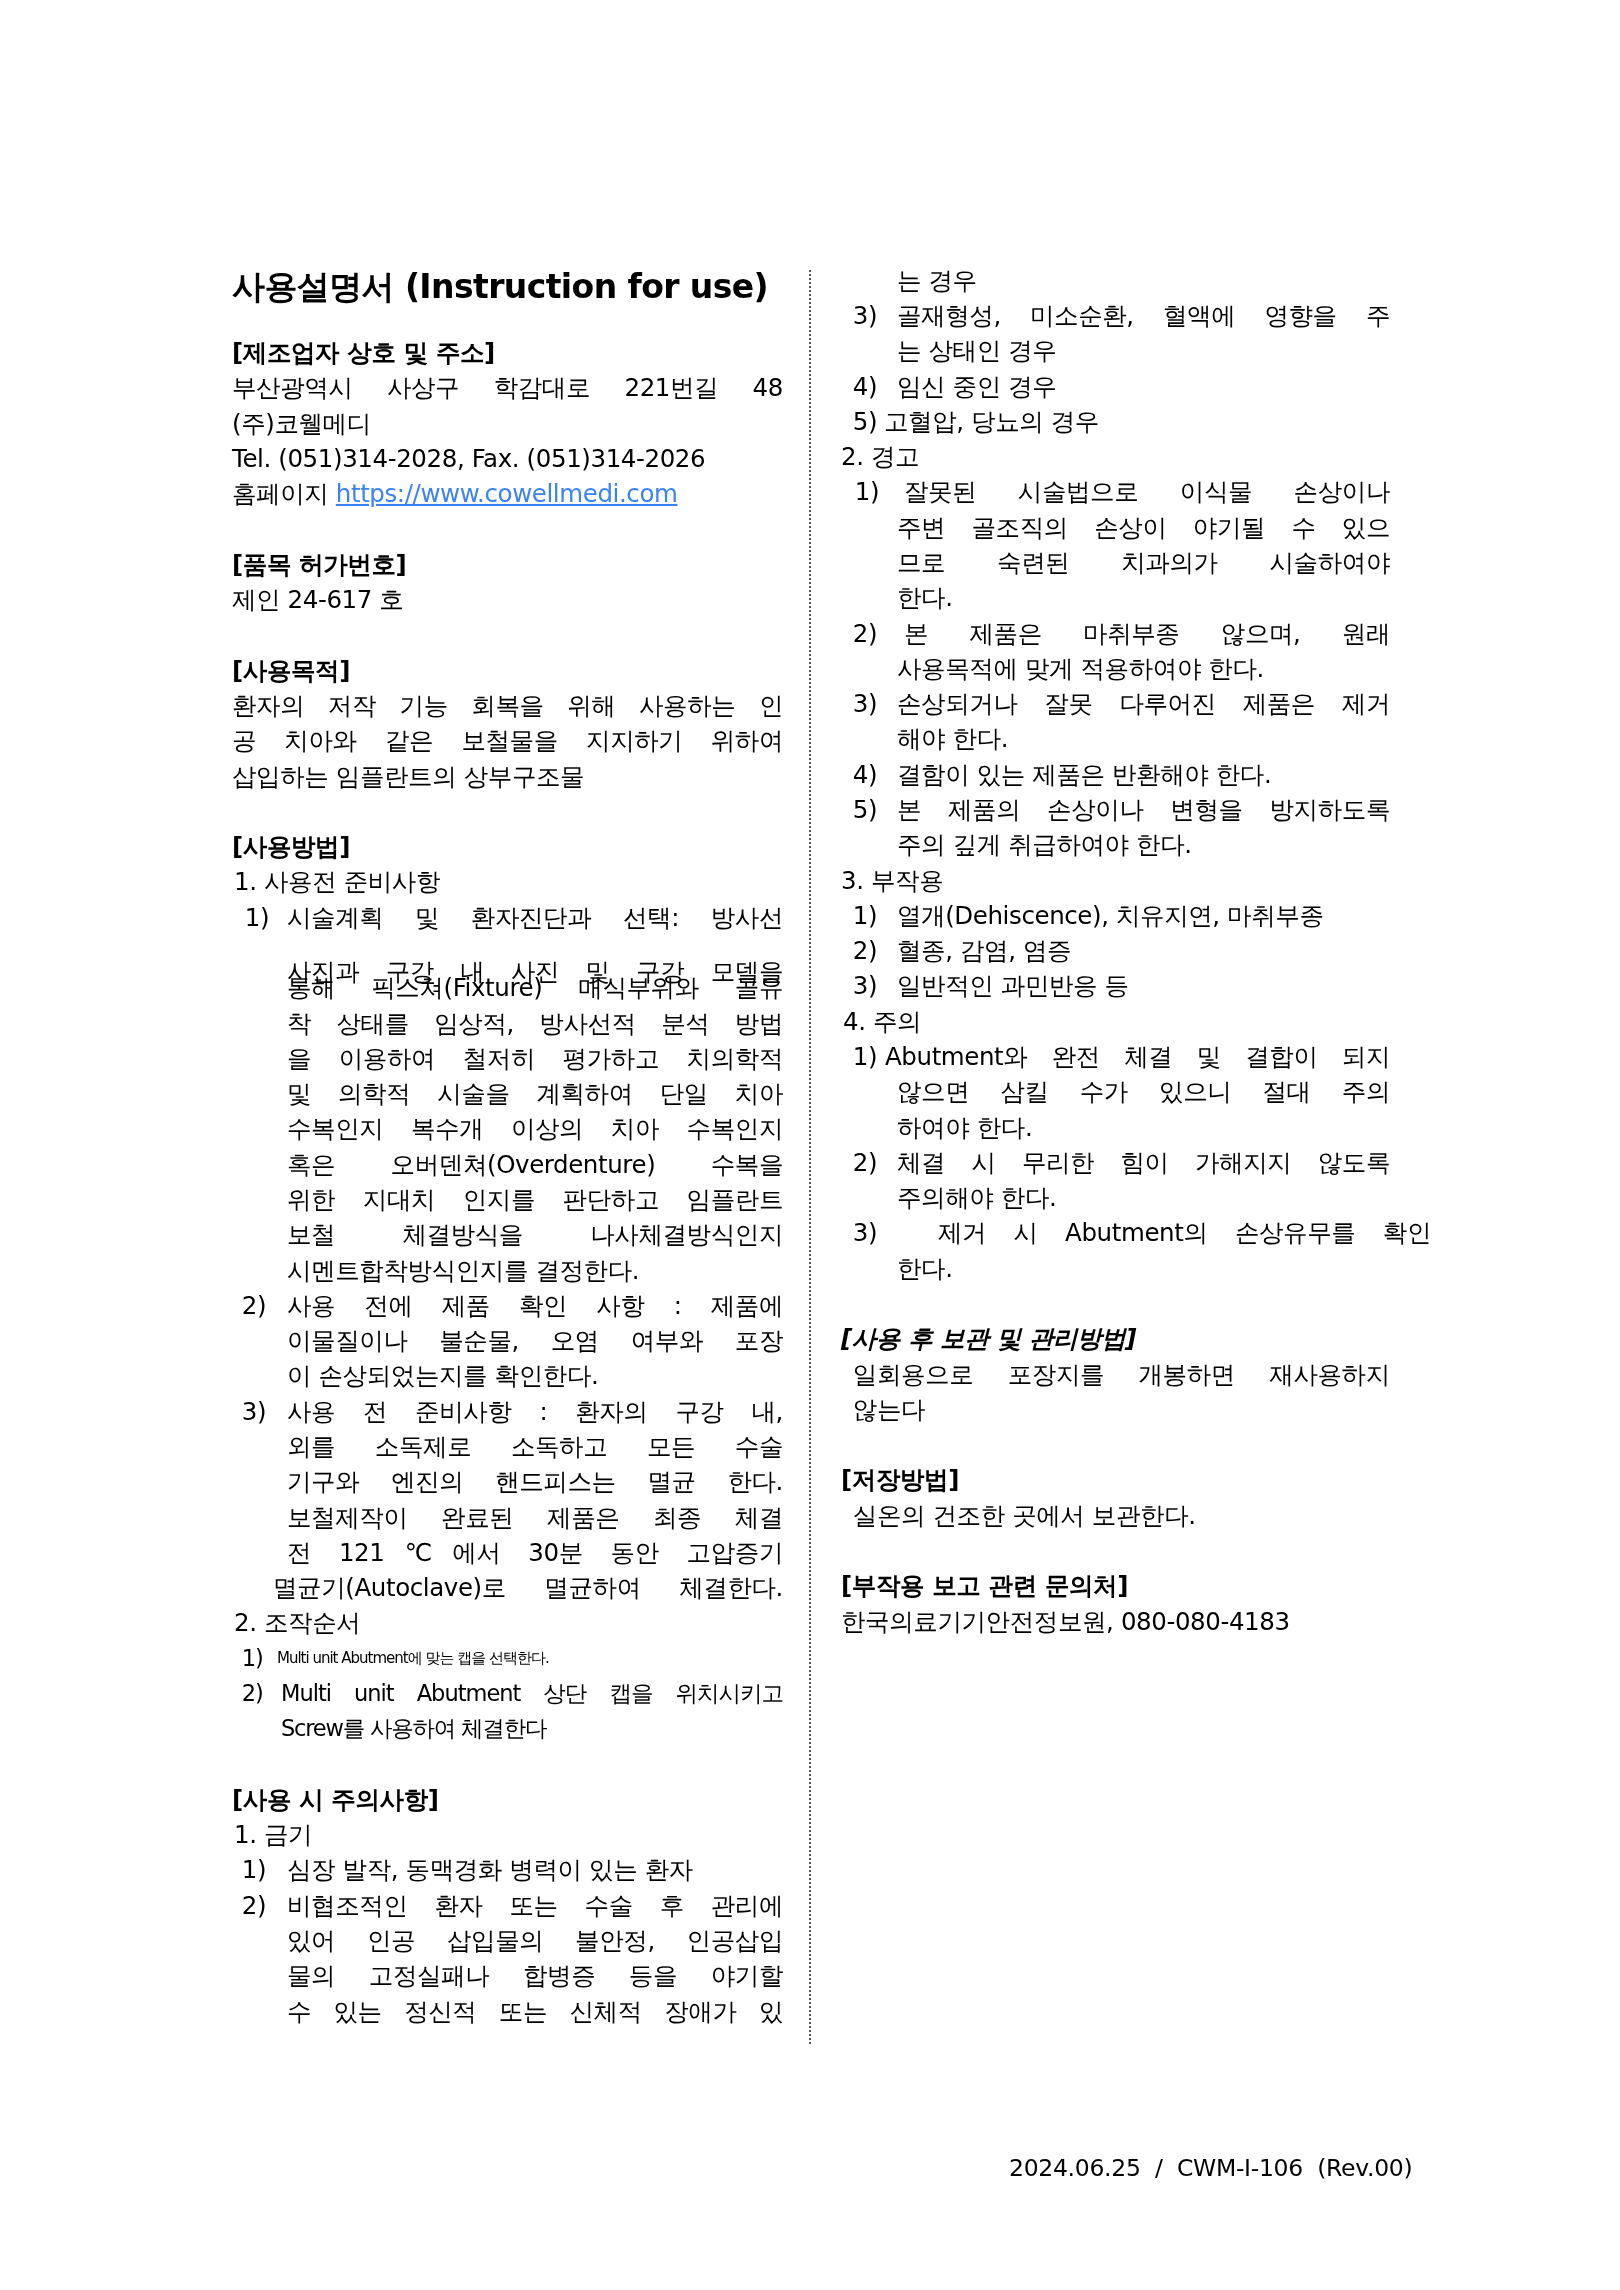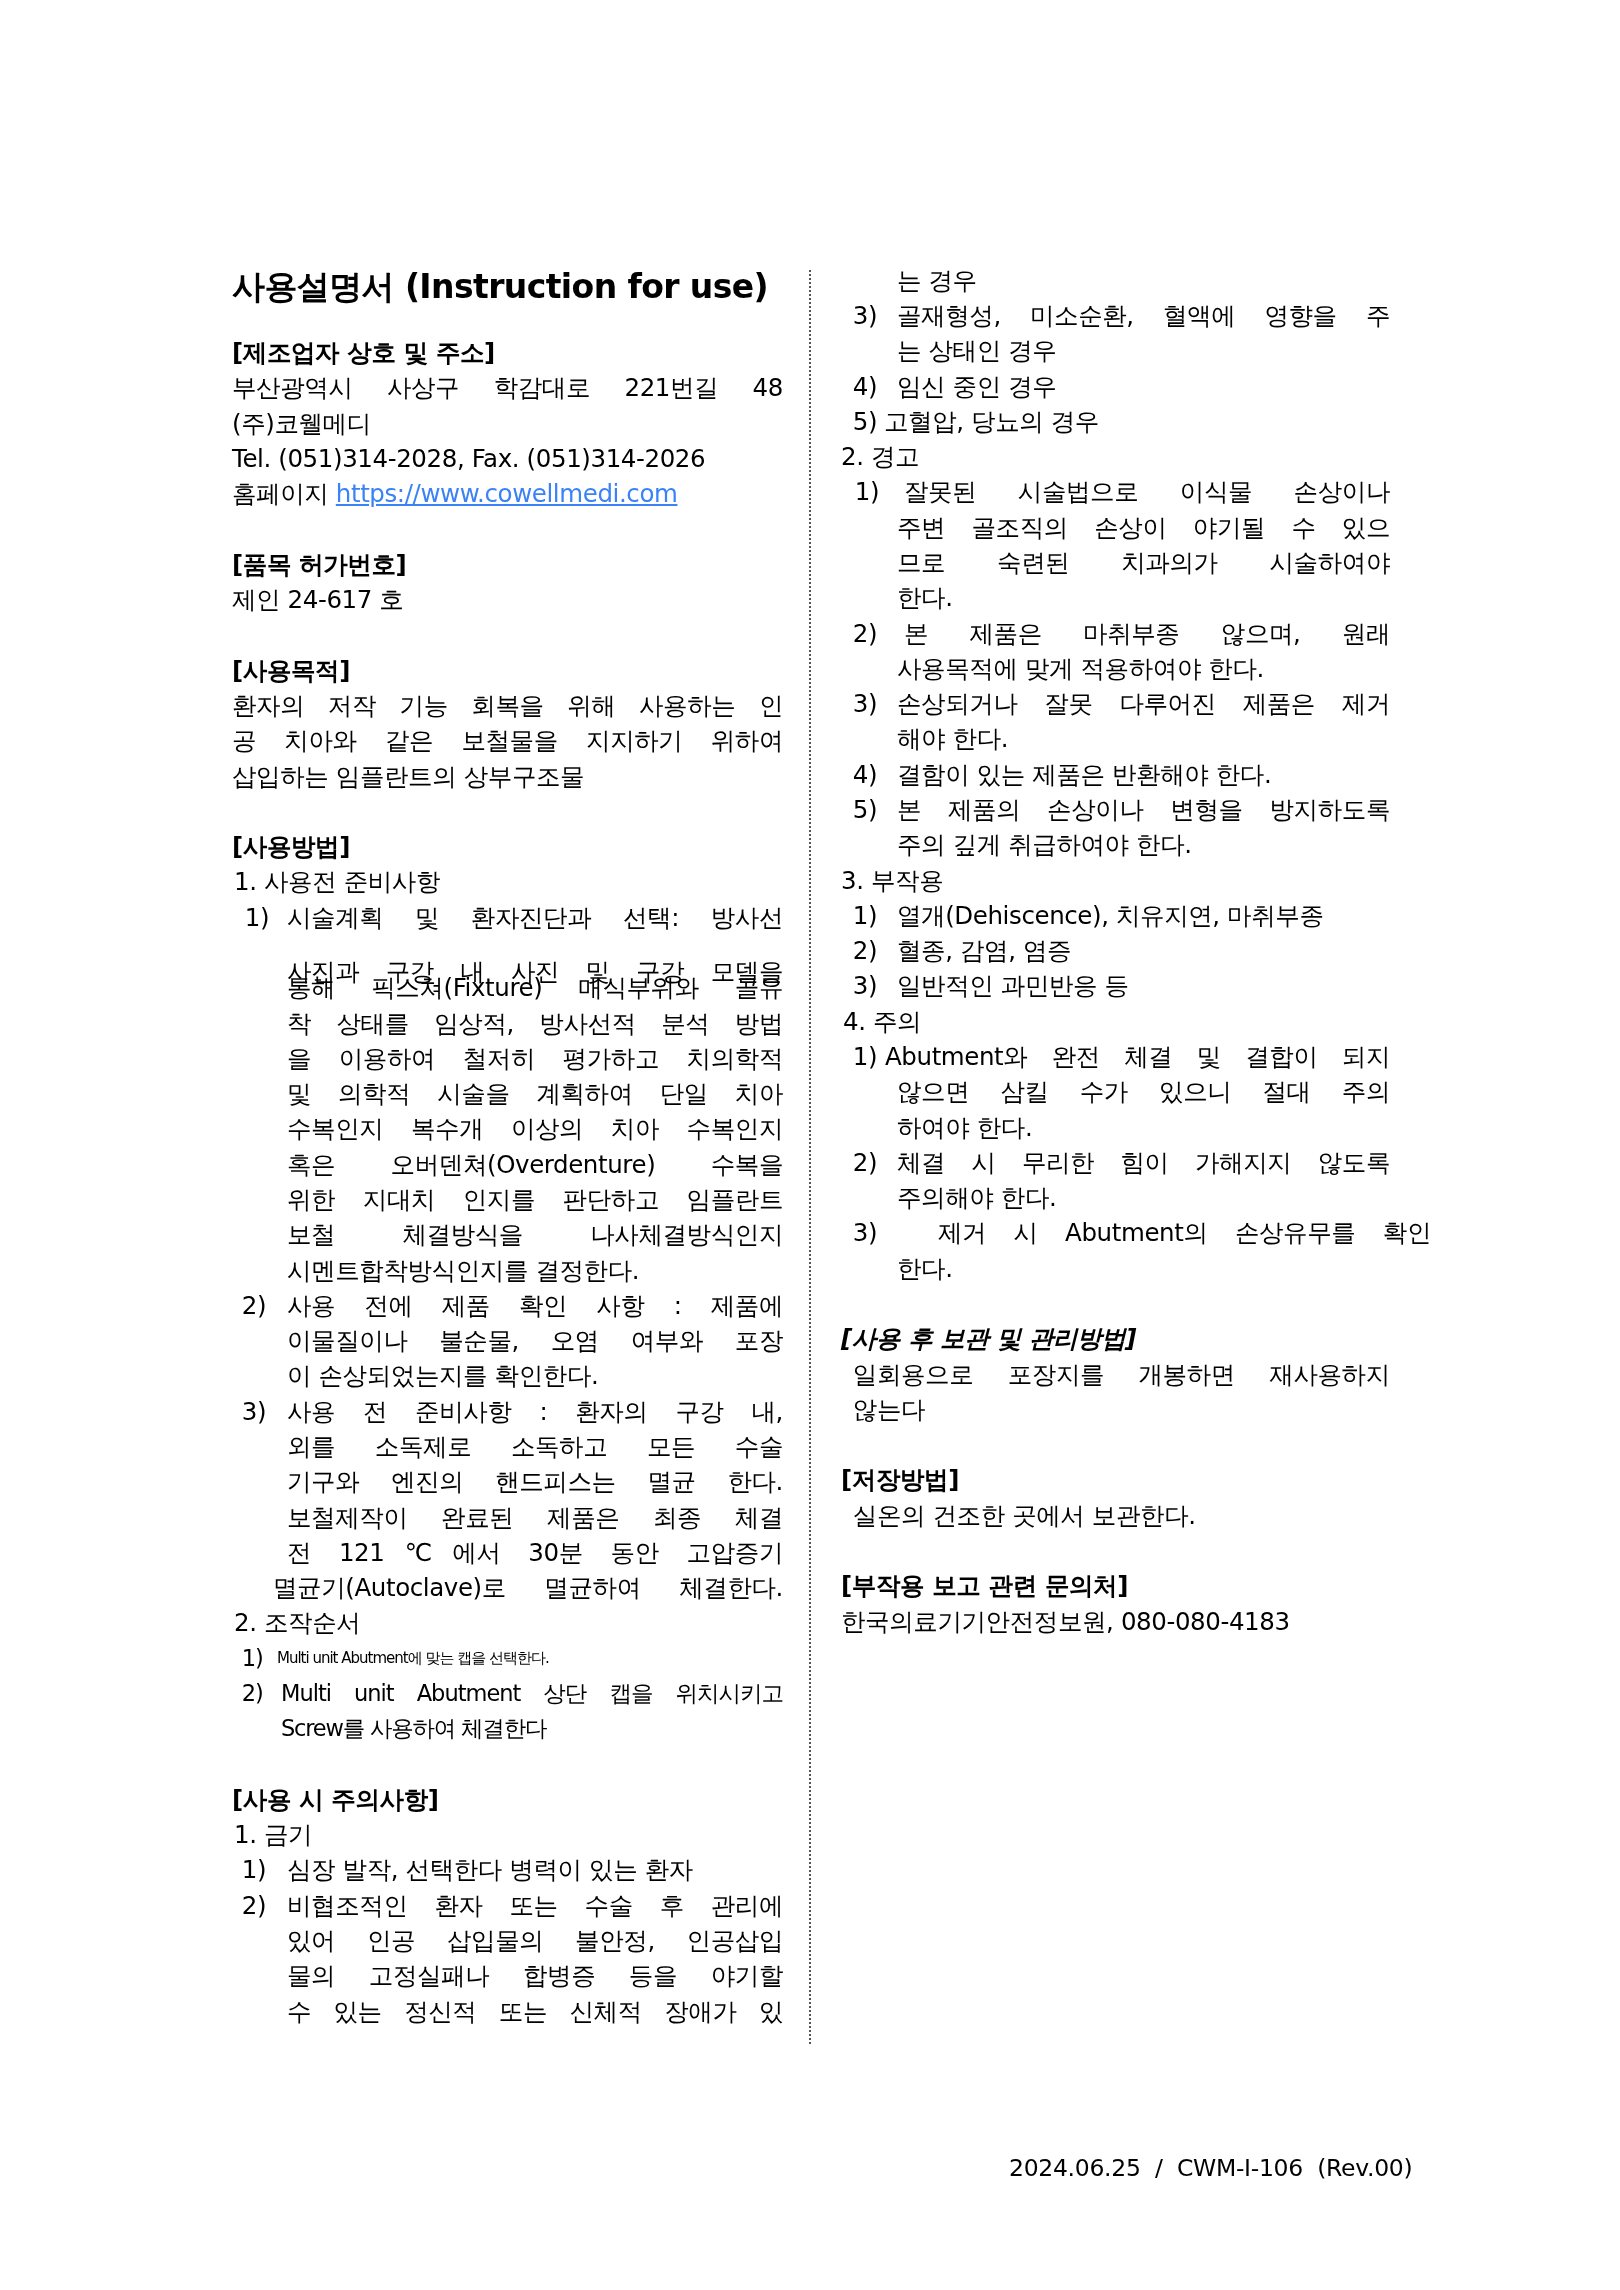--- a/index.html
+++ b/index.html
@@ -74,21 +74,21 @@
   <div class="ln" style="top:1605px;left:2px;">2. 조작순서</div>
   <div class="ln" style="top:1641px;left:9.8px;font-size:22.5px;letter-spacing:-1px;">1)</div>
   <div class="ln" style="top:1641px;left:45px;font-size:15px;letter-spacing:-1px;">Multi unit Abutment에 맞는 캡을 선택한다.</div>
   <div class="ln" style="top:1676px;left:9.8px;font-size:22.5px;letter-spacing:-1px;">2)</div>
   <div class="ln jl" style="top:1676px;left:49px;width:502px;font-size:22.5px;letter-spacing:-1px;">Multi unit Abutment 상단 캡을 위치시키고</div>
   <div class="ln" style="top:1711px;left:49px;font-size:22.5px;letter-spacing:-1.2px;">Screw를 사용하여 체결한다</div>
 
   <div class="ln hd" style="top:1782px;">[사용 시 주의사항]</div>
   <div class="ln" style="top:1817px;left:2px;">1. 금기</div>
   <div class="ln" style="top:1852px;left:9.8px;">1)</div>
-  <div class="ln" style="top:1852px;left:55px;">심장 발작, 선택한다 병력이 있는 환자</div>
+  <div class="ln" style="top:1852px;left:55px;">심장 발작, 동맥경화 병력이 있는 환자</div>
   <div class="ln" style="top:1888px;left:9.8px;">2)</div>
   <div class="ln jl" style="top:1888px;left:55px;width:496px;">비협조적인 환자 또는 수술 후 관리에</div>
   <div class="ln jl" style="top:1923px;left:55px;width:496px;">있어 인공 삽입물의 불안정, 인공삽입</div>
   <div class="ln jl" style="top:1958px;left:55px;width:496px;">물의 고정실패나 합병증 등을 야기할</div>
   <div class="ln jl" style="top:1994px;left:55px;width:496px;">수 있는 정신적 또는 신체적 장애가 있</div>
 </div>
 
 <div class="divider"></div>
 
 <div class="col" id="right">

